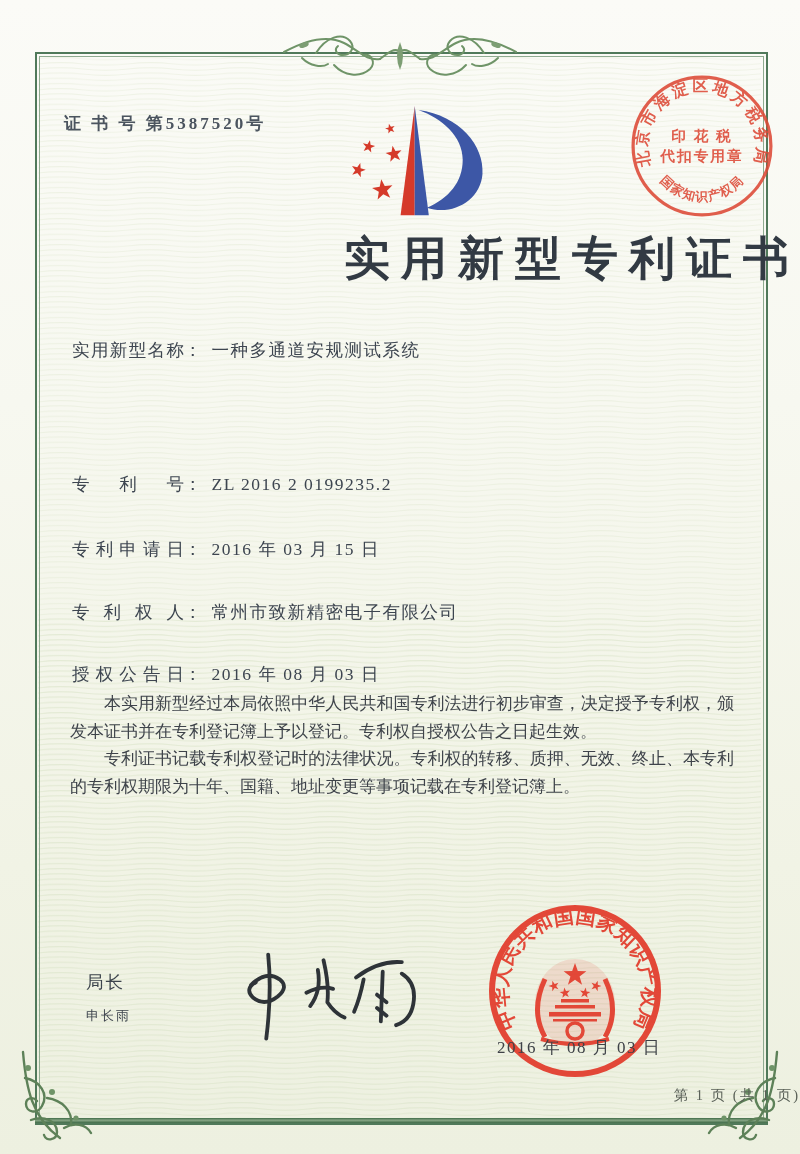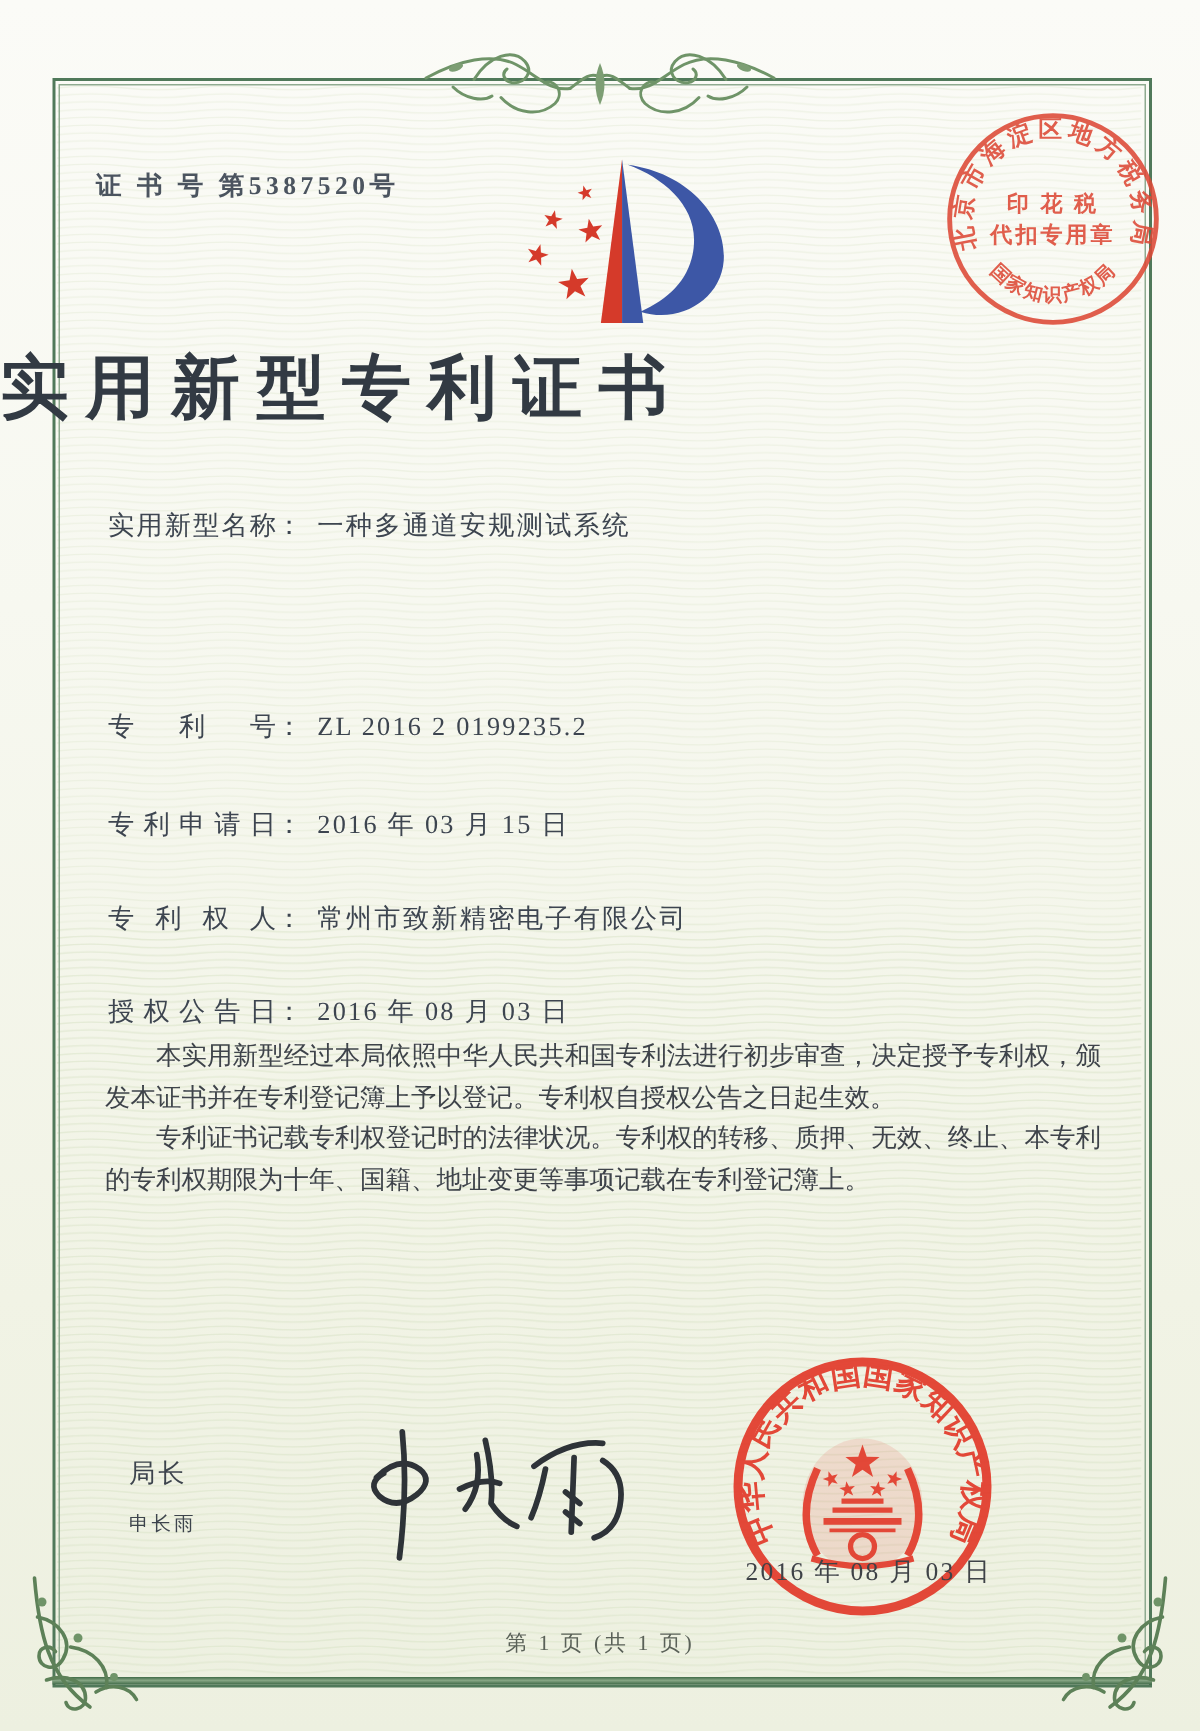--- a/index.html
+++ b/index.html
@@ -12,37 +12,37 @@
   .frame { position:absolute; left:35px; top:52px; width:729px; height:1069px;
     border:2px solid #50795a; }
   .frame-inner { position:absolute; inset:2px; border:1px solid #8fab90; }
   .frame-bottom { position:absolute; left:35px; top:1118px; width:733px; height:5px;
     background:linear-gradient(180deg,#3f6a47,#86a584 45%,#3f6a47); }
   .waves { position:absolute; left:38px; top:56px; z-index:0; }
   .cert-no { position:absolute; left:64px; top:112px; font-size:17px; letter-spacing:3px;
     color:#4b545f; z-index:3;font-weight:bold; }
   .logo { position:absolute; left:330px; top:100px; z-index:3; }
   .tax-stamp { position:absolute; left:626px; top:70px; z-index:4; opacity:.88; }
-  .title { position:absolute; left:0; right:0; top:228px; text-align:left;
+  .title { position:absolute; left:0; right:0; top:228px; text-align:right;
     font-size:46px; font-weight:700; letter-spacing:11px; color:#323a43; z-index:3; }
   .field-row { position:absolute; left:72px; font-size:17.5px; color:#3d4550;
     z-index:3; white-space:nowrap; }
   .field-label { display:inline-block; width:112px; text-align:justify; text-align-last:justify; }
   .field-colon { display:inline-block; }
   .field-value { margin-left:10px; letter-spacing:1.5px;text-align:right; }
   .body-text { position:absolute; left:70px; width:664px; top:690px; z-index:3;
     font-size:17px; line-height:27.6px; color:#3e434a; text-align:justify; }
   .body-text p { margin:0; text-indent:2em; }
   .sig-title { position:absolute; left:86px; top:970px; font-size:17.5px; color:#3d444d; z-index:3; letter-spacing:2px;}
   .sig-name  { position:absolute; left:86px; top:1007px; font-size:13px; color:#3d444d; z-index:3; letter-spacing:2px;}
   .signature { position:absolute; left:222px; top:945px; z-index:3; }
   .issue-seal { position:absolute; left:481px; top:897px; z-index:4; opacity:.92; }
   .seal-date { position:absolute; left:497px; top:1036px; font-size:17px; color:#3e4247;
     letter-spacing:1.5px; z-index:5; }
-  .footer { position:absolute; left:0; right:0; top:1086px; text-align:center;
+  .footer { position:absolute; left:0; right:0; top:1086px; text-align:right;
     font-size:14.5px; color:#5a6158; letter-spacing:2px; z-index:3; }
   .ornament-top { position:absolute; left:282px; top:22px; z-index:2; }
   .corner-bl { position:absolute; left:16px; top:1048px; z-index:2; }
   .corner-br { position:absolute; left:702px; top:1048px; z-index:2; }
   svg text { font-family:"Liberation Serif","DejaVu Serif",serif; }
 </style>
 </head>
 <body>
 
 <div class="page">

